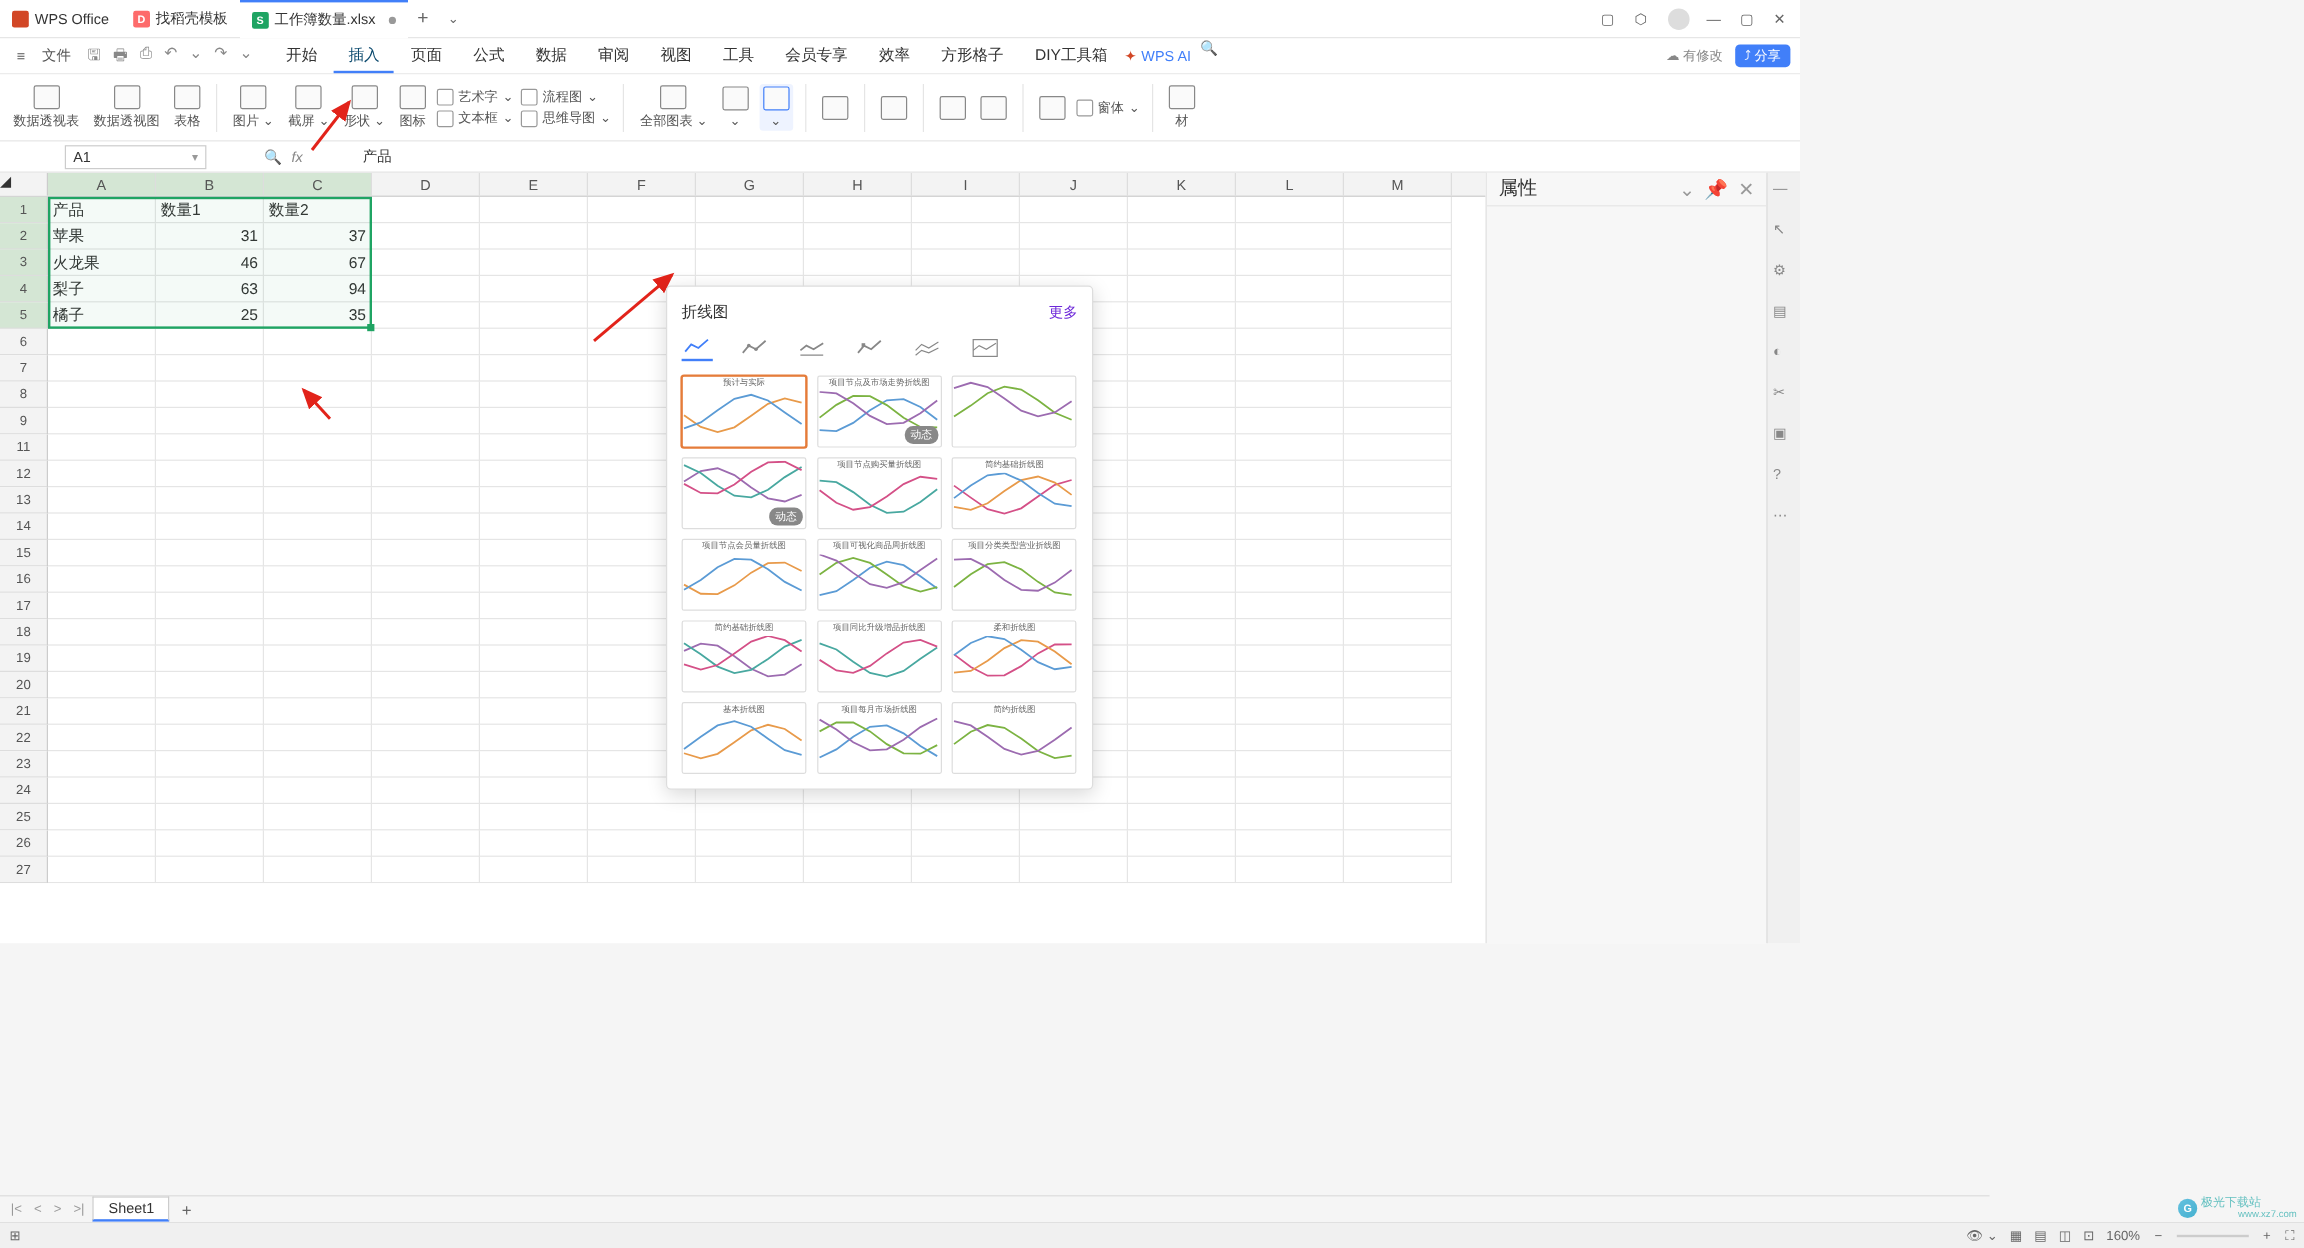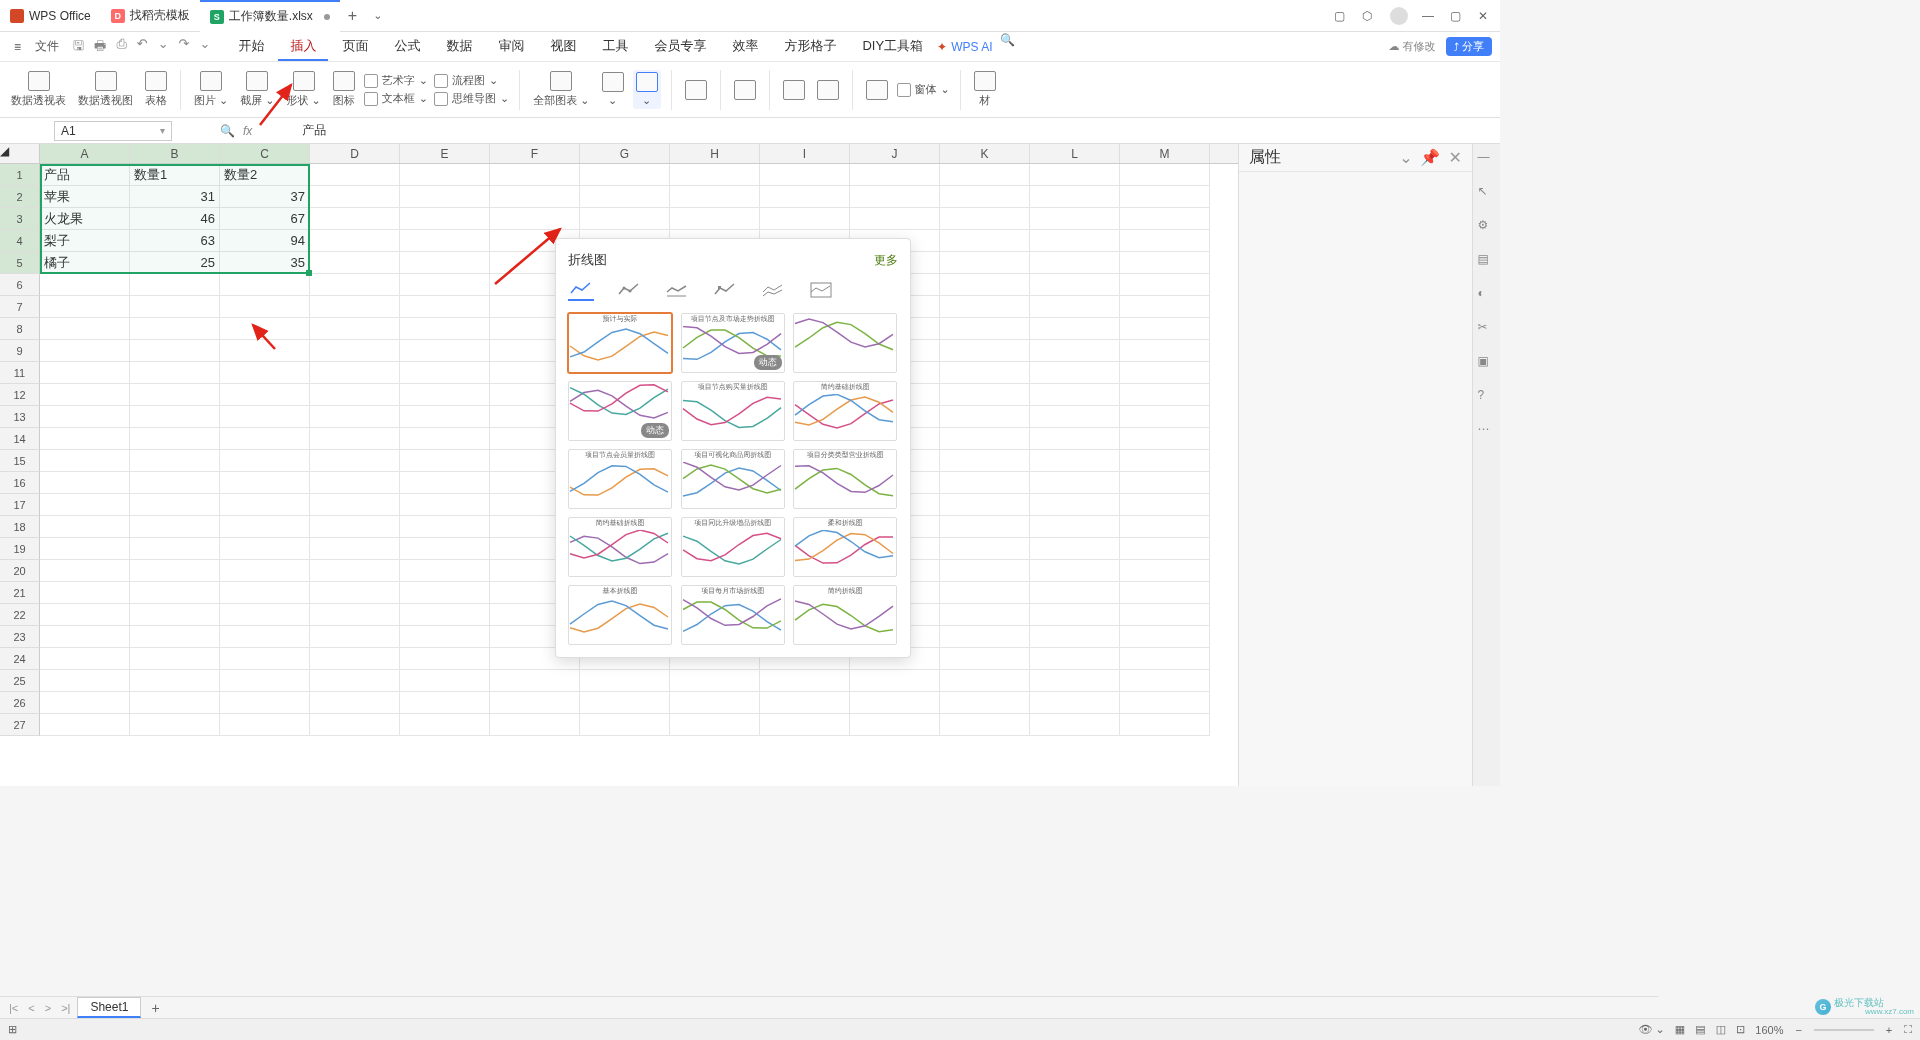--- a/index.html
+++ b/index.html
@@ -17,21 +17,21 @@
 .titlebar-right { margin-left: auto; display: flex; gap: 14px; padding: 0 8px; align-items: center; }
 .win-btn { width: 14px; height: 14px; display: inline-block; cursor: pointer; color:#666; }
 
 .menubar { height: 30px; background: #fff; display: flex; align-items: center; padding: 0 8px; border-bottom: 1px solid #e8e8e8; }
 .menu-left { display: flex; align-items: center; gap: 2px; }
 .menu-left .mi { padding: 3px 6px; cursor: pointer; color: #555; font-size:12px; }
 .menu-icons { display: flex; gap: 10px; padding: 0 6px; }
 .menu-icons .ic { color: #888; cursor: pointer; font-size: 13px; }
 .menu-tabs { display: flex; margin-left: 10px; gap: 2px; }
 .menu-tabs .mt { padding: 4px 12px; cursor: pointer; font-size: 13px; color: #333; }
-.menu-tabs .mt.active { color: #b91c1c; border-bottom: 2px solid #417ff9; font-weight: 500; }
+.menu-tabs .mt.active { color: #0c4a6e; border-bottom: 2px solid #417ff9; font-weight: 500; }
 .menubar-right { margin-left: auto; display: flex; align-items: center; gap: 10px; }
 .wps-ai { display: flex; align-items: center; gap: 4px; color: #417ff9; font-size: 12px; }
 .share-btn { background: #417ff9; color: #fff; border-radius: 4px; padding: 2px 8px; font-size: 11px; display:flex; align-items:center; gap:3px; }
 .pending { color: #888; font-size: 11px; display:flex; align-items:center; gap:3px;}
 
 .ribbon { height: 56px; background: #fff; display: flex; align-items: center; padding: 0 8px; gap: 6px; border-bottom: 1px solid #e0e0e0; }
 .ribbon-group { display: flex; flex-direction: column; align-items: center; justify-content: center; padding: 2px 3px; cursor: pointer; gap:2px;}
 .ribbon-group .rlabel { font-size: 11px; color: #555; }
 .ribbon-icon { width: 22px; height: 20px; border: 1px solid #888; border-radius: 2px; background:#fafafa; }
 .ribbon-sep { width: 1px; height: 40px; background: #e5e5e5; margin: 0 4px; }
@@ -64,21 +64,21 @@
 .rp-header { height: 28px; display: flex; align-items: center; padding: 0 10px; font-size: 16px; justify-content:space-between; border-bottom:1px solid #e5e5e5;}
 .rp-icons { display:flex; gap:8px; color:#999;}
 .rp-side { width: 28px; background:#f0f0f0; border-left:1px solid #ddd; display:flex; flex-direction:column; align-items:center; padding-top:6px; gap:16px;}
 .rp-side .si { width:18px; height:18px; color:#888; cursor:pointer;}
 .rp-body-wrap { display:flex; flex:1;}
 .rp-body { flex:1; background:#f7f7f7;}
 
 .chart-dropdown { position: absolute; left: 555px; top: 94px; width: 356px; background: #fff; border: 1px solid #ddd; border-radius: 4px; box-shadow: 0 4px 16px rgba(0,0,0,0.15); z-index: 100; padding: 12px; }
 .cd-header { display: flex; justify-content: space-between; align-items: center; margin-bottom: 10px; }
 .cd-title { font-size: 13px; font-weight: 500; }
-.cd-more { color: #4d7c0f; font-size: 12px; cursor: pointer; }
+.cd-more { color: #6d28d9; font-size: 12px; cursor: pointer; }
 .cd-types { display: flex; gap: 22px; margin-bottom: 12px; }
 .cd-type { width: 26px; height: 22px; cursor: pointer; color:#666; display:flex; align-items:center; justify-content:center;}
 .cd-type.active { color: #417ff9; border-bottom: 2px solid #417ff9; }
 .cd-grid { display: grid; grid-template-columns: repeat(3, 1fr); gap: 8px; }
 .cd-thumb { width: 104px; height: 60px; border: 1px solid #ddd; border-radius: 2px; cursor: pointer; position: relative; background:#fff; padding:0;}
 .cd-thumb.first { border-color: #e57c3a; box-shadow: 0 0 0 1px #e57c3a; }
 .cd-badge { position: absolute; right: 2px; bottom: 2px; background: #888; color: #fff; font-size: 9px; padding: 1px 5px; border-radius: 7px; }
 .thumb-title { font-size:7px; text-align:center; color:#666; margin-bottom:2px;}
 .thumb-svg { width:100%; height:42px;}
 

